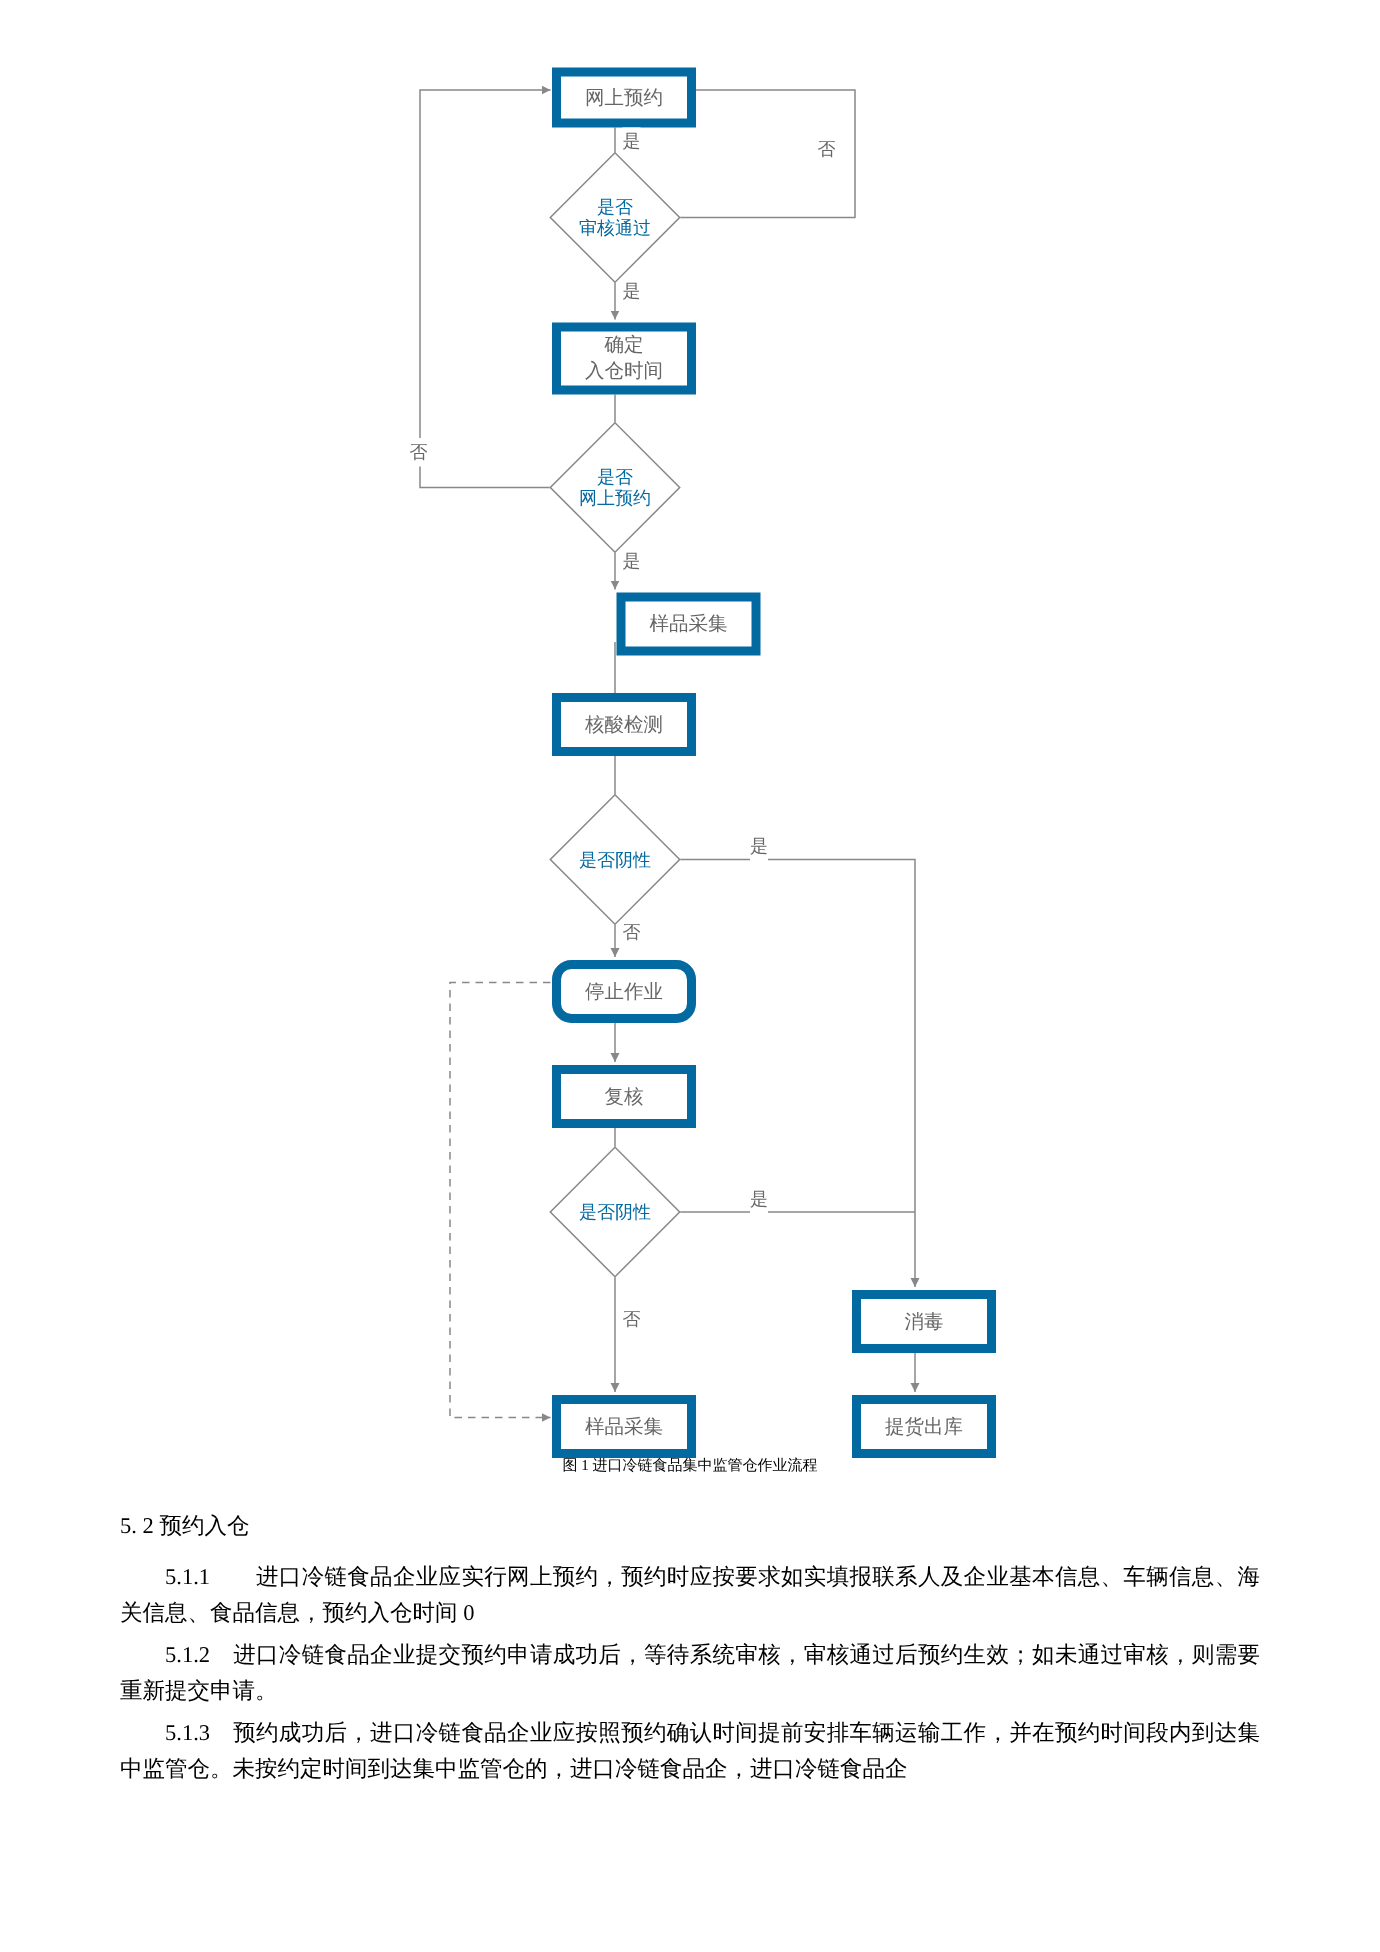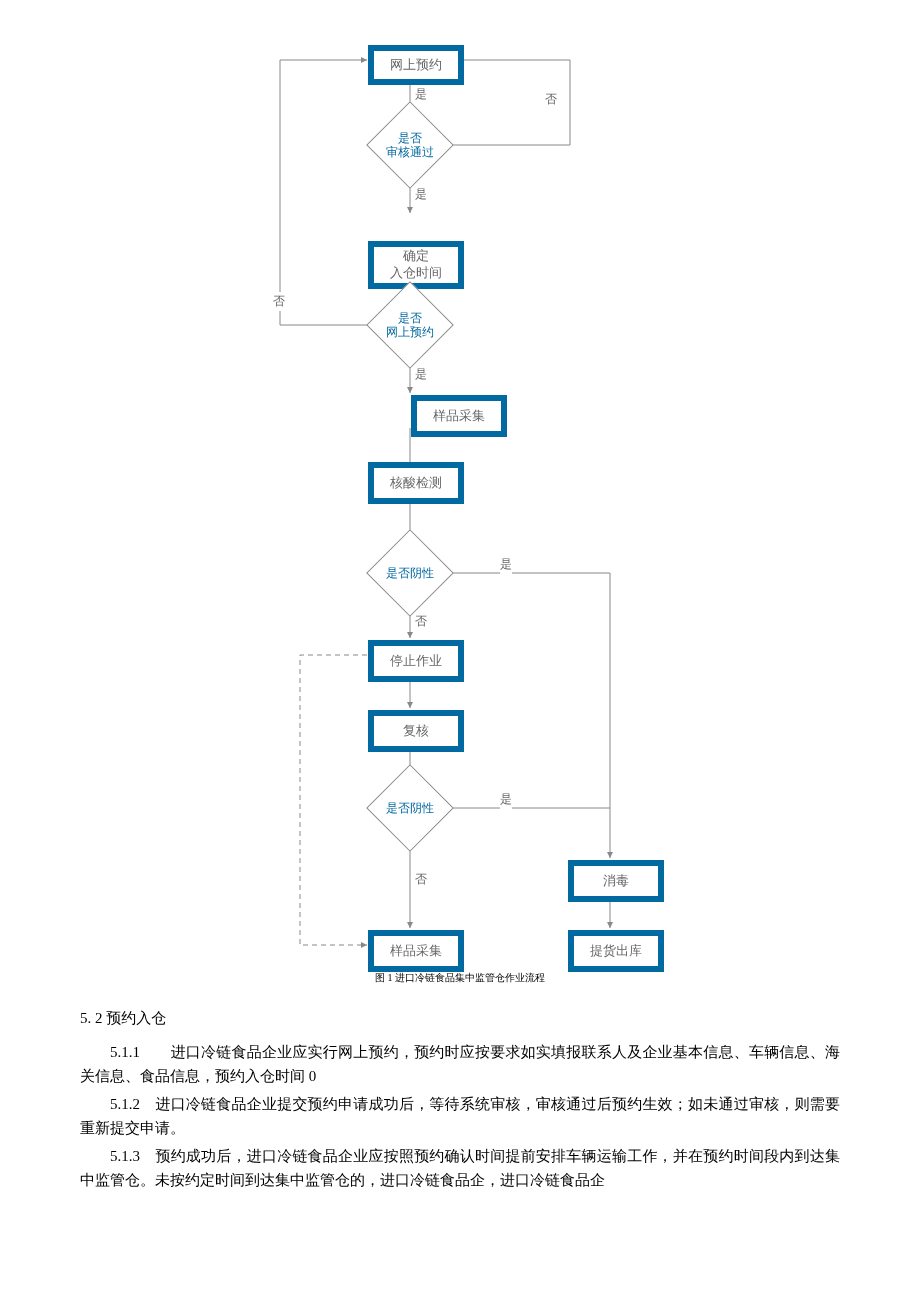--- a/index.html
+++ b/index.html
@@ -131,21 +131,21 @@
 
   <div class="box" style="left:158px;top:5px;width:84px;height:28px;">
     <span>网上预约</span>
   </div>
 
   <div class="diamond" style="left:160px;top:75px;">
     <div class="diamond-shape"></div>
     <div class="diamond-text"><span>是否</span><br><span>审核通过</span></div>
   </div>
 
-  <div class="box" style="left:158px;top:175px;width:84px;height:36px;margin-top:26px;">
+  <div class="box" style="left:158px;top:175px;width:84px;height:36px;">
     <div><span>确定</span><br><span>入仓时间</span></div>
   </div>
 
   <div class="diamond" style="left:160px;top:255px;">
     <div class="diamond-shape"></div>
     <div class="diamond-text"><span>是否</span><br><span>网上预约</span></div>
   </div>
 
   <div class="box" style="left:158px;top:355px;width:84px;height:30px;margin-left:43px;">
     <span>样品采集</span>
@@ -153,21 +153,21 @@
 
   <div class="box" style="left:158px;top:422px;width:84px;height:30px;">
     <span>核酸检测</span>
   </div>
 
   <div class="diamond" style="left:160px;top:503px;">
     <div class="diamond-shape"></div>
     <div class="diamond-text"><span>是否阴性</span></div>
   </div>
 
-  <div class="box" style="left:158px;top:600px;width:84px;height:30px;">
+  <div class="box" style="left:158px;top:600px;width:84px;height:30px;border-radius:13px;">
     <span>停止作业</span>
   </div>
 
   <div class="box" style="left:158px;top:670px;width:84px;height:30px;">
     <span>复核</span>
   </div>
 
   <div class="diamond" style="left:160px;top:738px;">
     <div class="diamond-shape"></div>
     <div class="diamond-text"><span>是否阴性</span></div>

